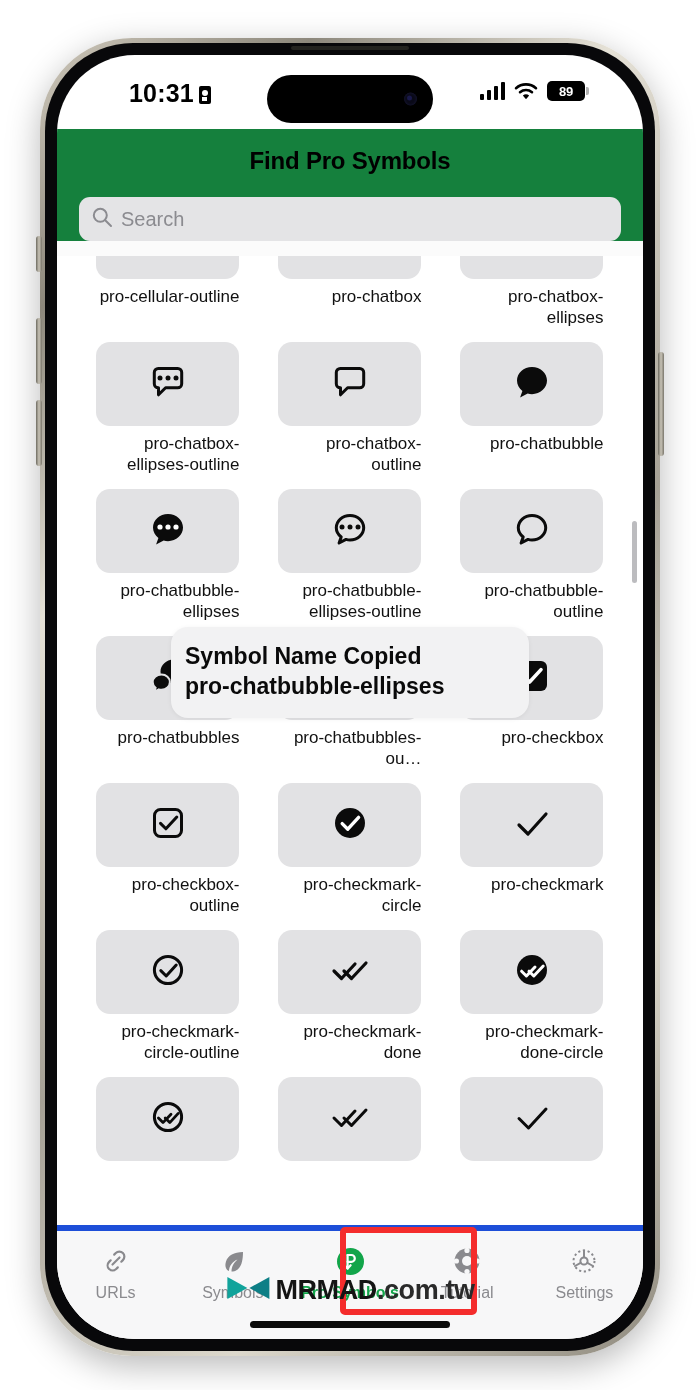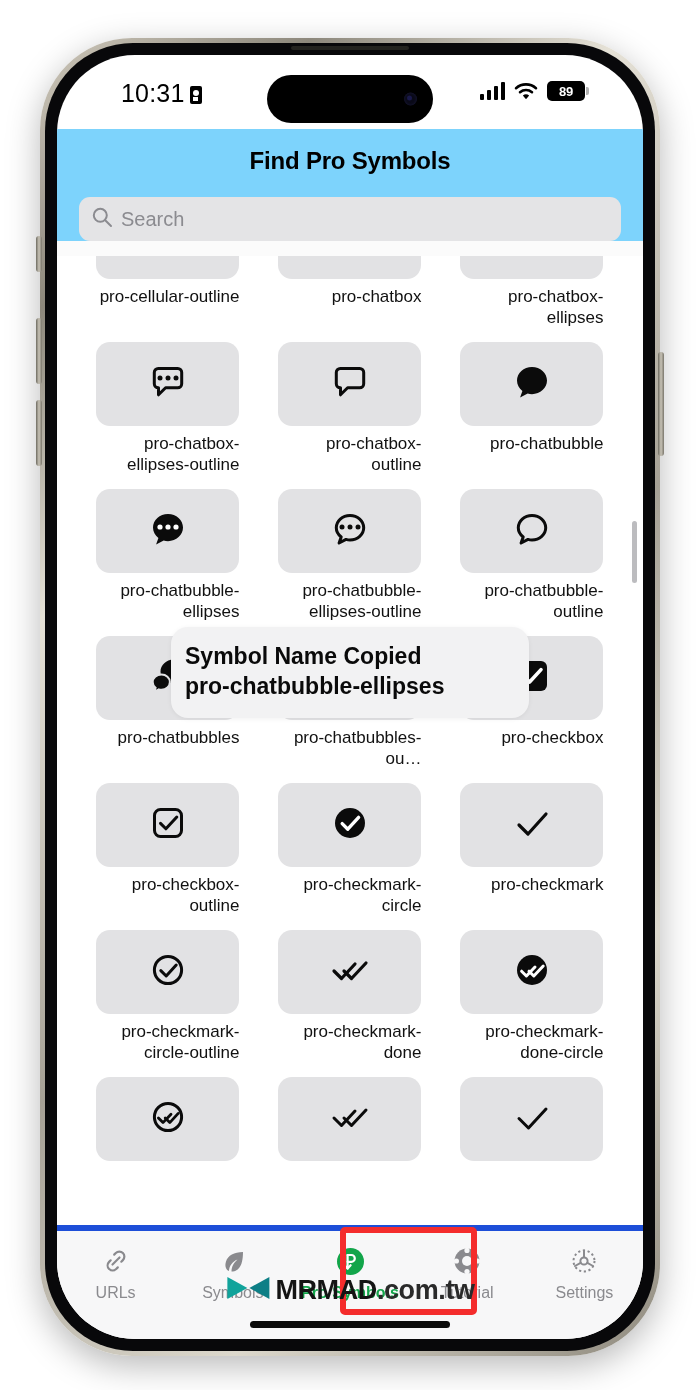--- a/index.html
+++ b/index.html
@@ -58,22 +58,22 @@
   .btn-vol-up{ left:36px; top:318px; width:6px; height:66px; }
   .btn-vol-dn{ left:36px; top:400px; width:6px; height:66px; }
   .btn-power{ right:36px; top:352px; width:6px; height:104px; }
 
   
   .statusbar{
     position:absolute; top:0; left:0; width:586px; height:74px;
     z-index:30; pointer-events:none;
   }
   .sb-time{
-    position:absolute; left:64px; top:24px;
-    font-size:25px; font-weight:400; color:#000;
+    position:absolute; left:72px; top:24px;
+    font-size:25px; font-weight:700; color:#000;
     letter-spacing:.2px;
     display:flex; align-items:center; gap:5px;
   }
   .sb-lock-icon{
     display:inline-block; width:12px; height:18px; border-radius:2px;
     background:#000; position:relative; top:1px;
   }
   .sb-lock-icon:after{
     content:""; position:absolute; left:3px; top:4px;
     width:6px; height:6px; border-radius:50%; background:#fff;
@@ -101,21 +101,21 @@
   .batt span{ color:#fff; font-size:13px; font-weight:700; letter-spacing:-.2px;}
   .batt:after{
     content:""; position:absolute; right:-4px; top:6px;
     width:3px; height:8px; border-radius:0 2px 2px 0;
     background:rgba(0,0,0,.30);
   }
 
   
   .nav-header{
     position:absolute; top:74px; left:0; width:586px;
-    background:#7dd3fc; z-index:25;
+    background:#15803d; z-index:25;
     padding-top:18px;
   }
   .nav-title{
     text-align:center; font-size:24px; font-weight:700; color:#000;
     letter-spacing:-.2px;
   }
   .searchbar{
     margin:22px 22px 0 22px; height:44px;
     background:#e4e4e6; border-radius:11px;
     display:flex; align-items:center; padding:16px 12px; gap:8px;

